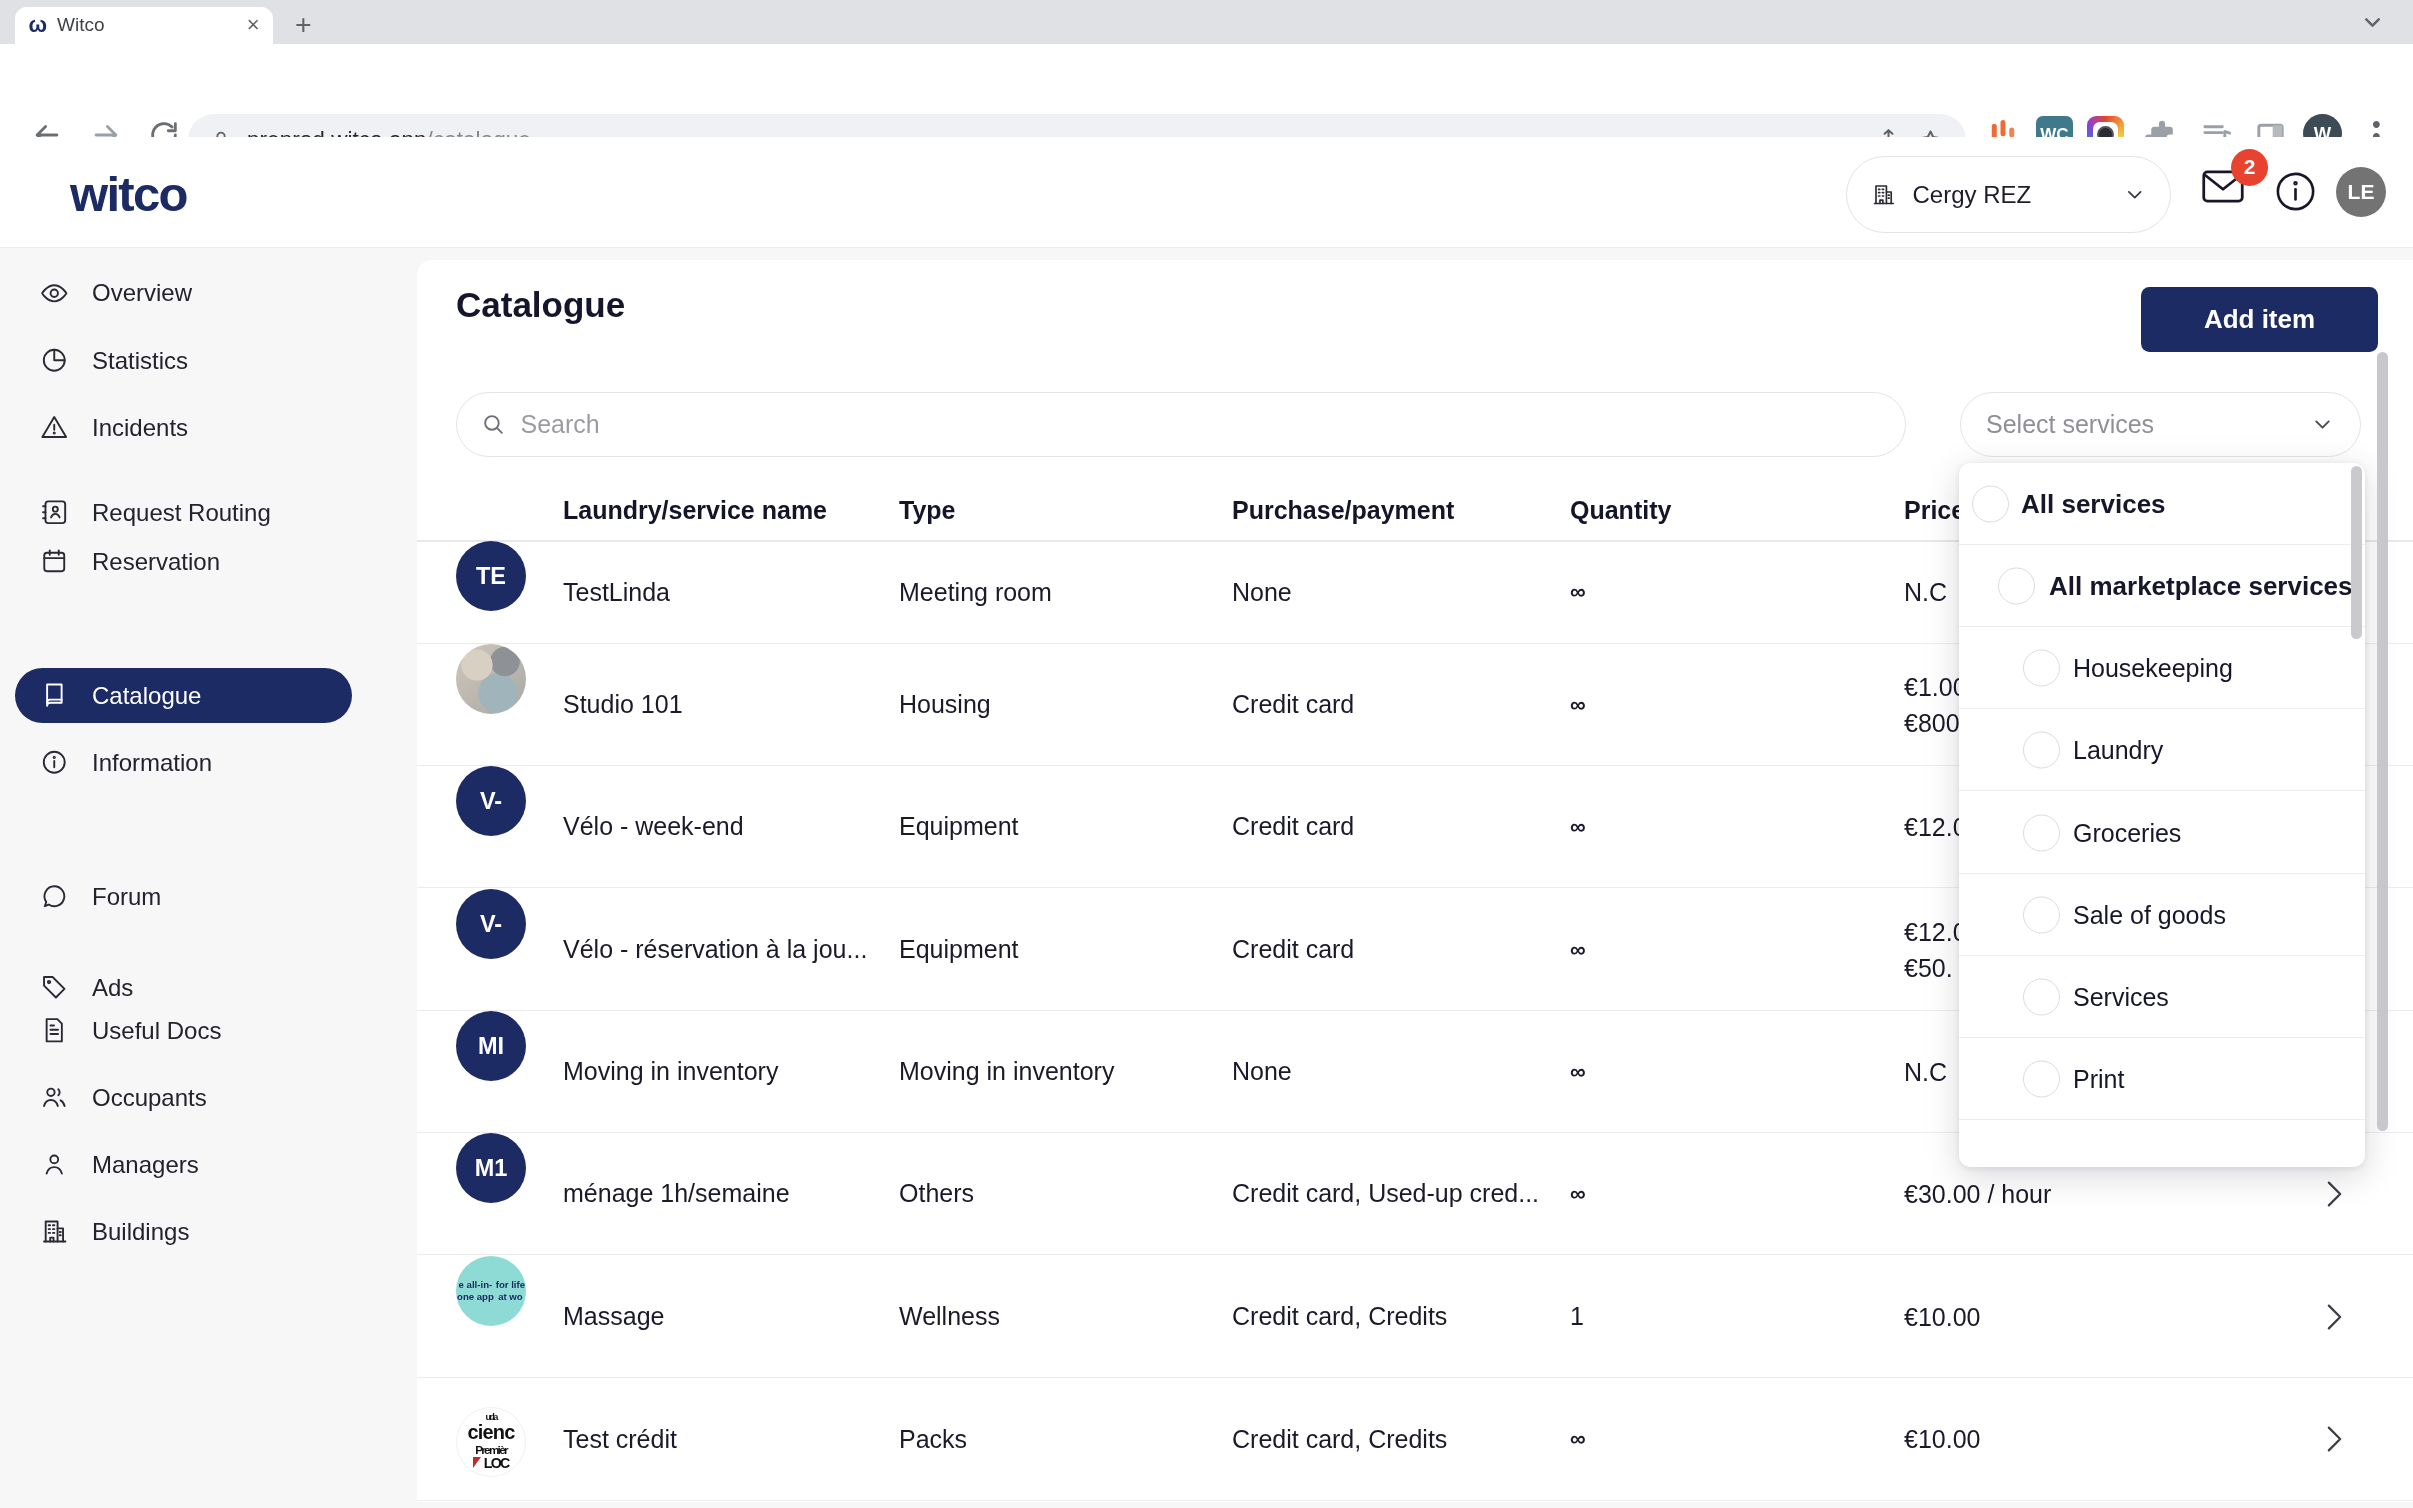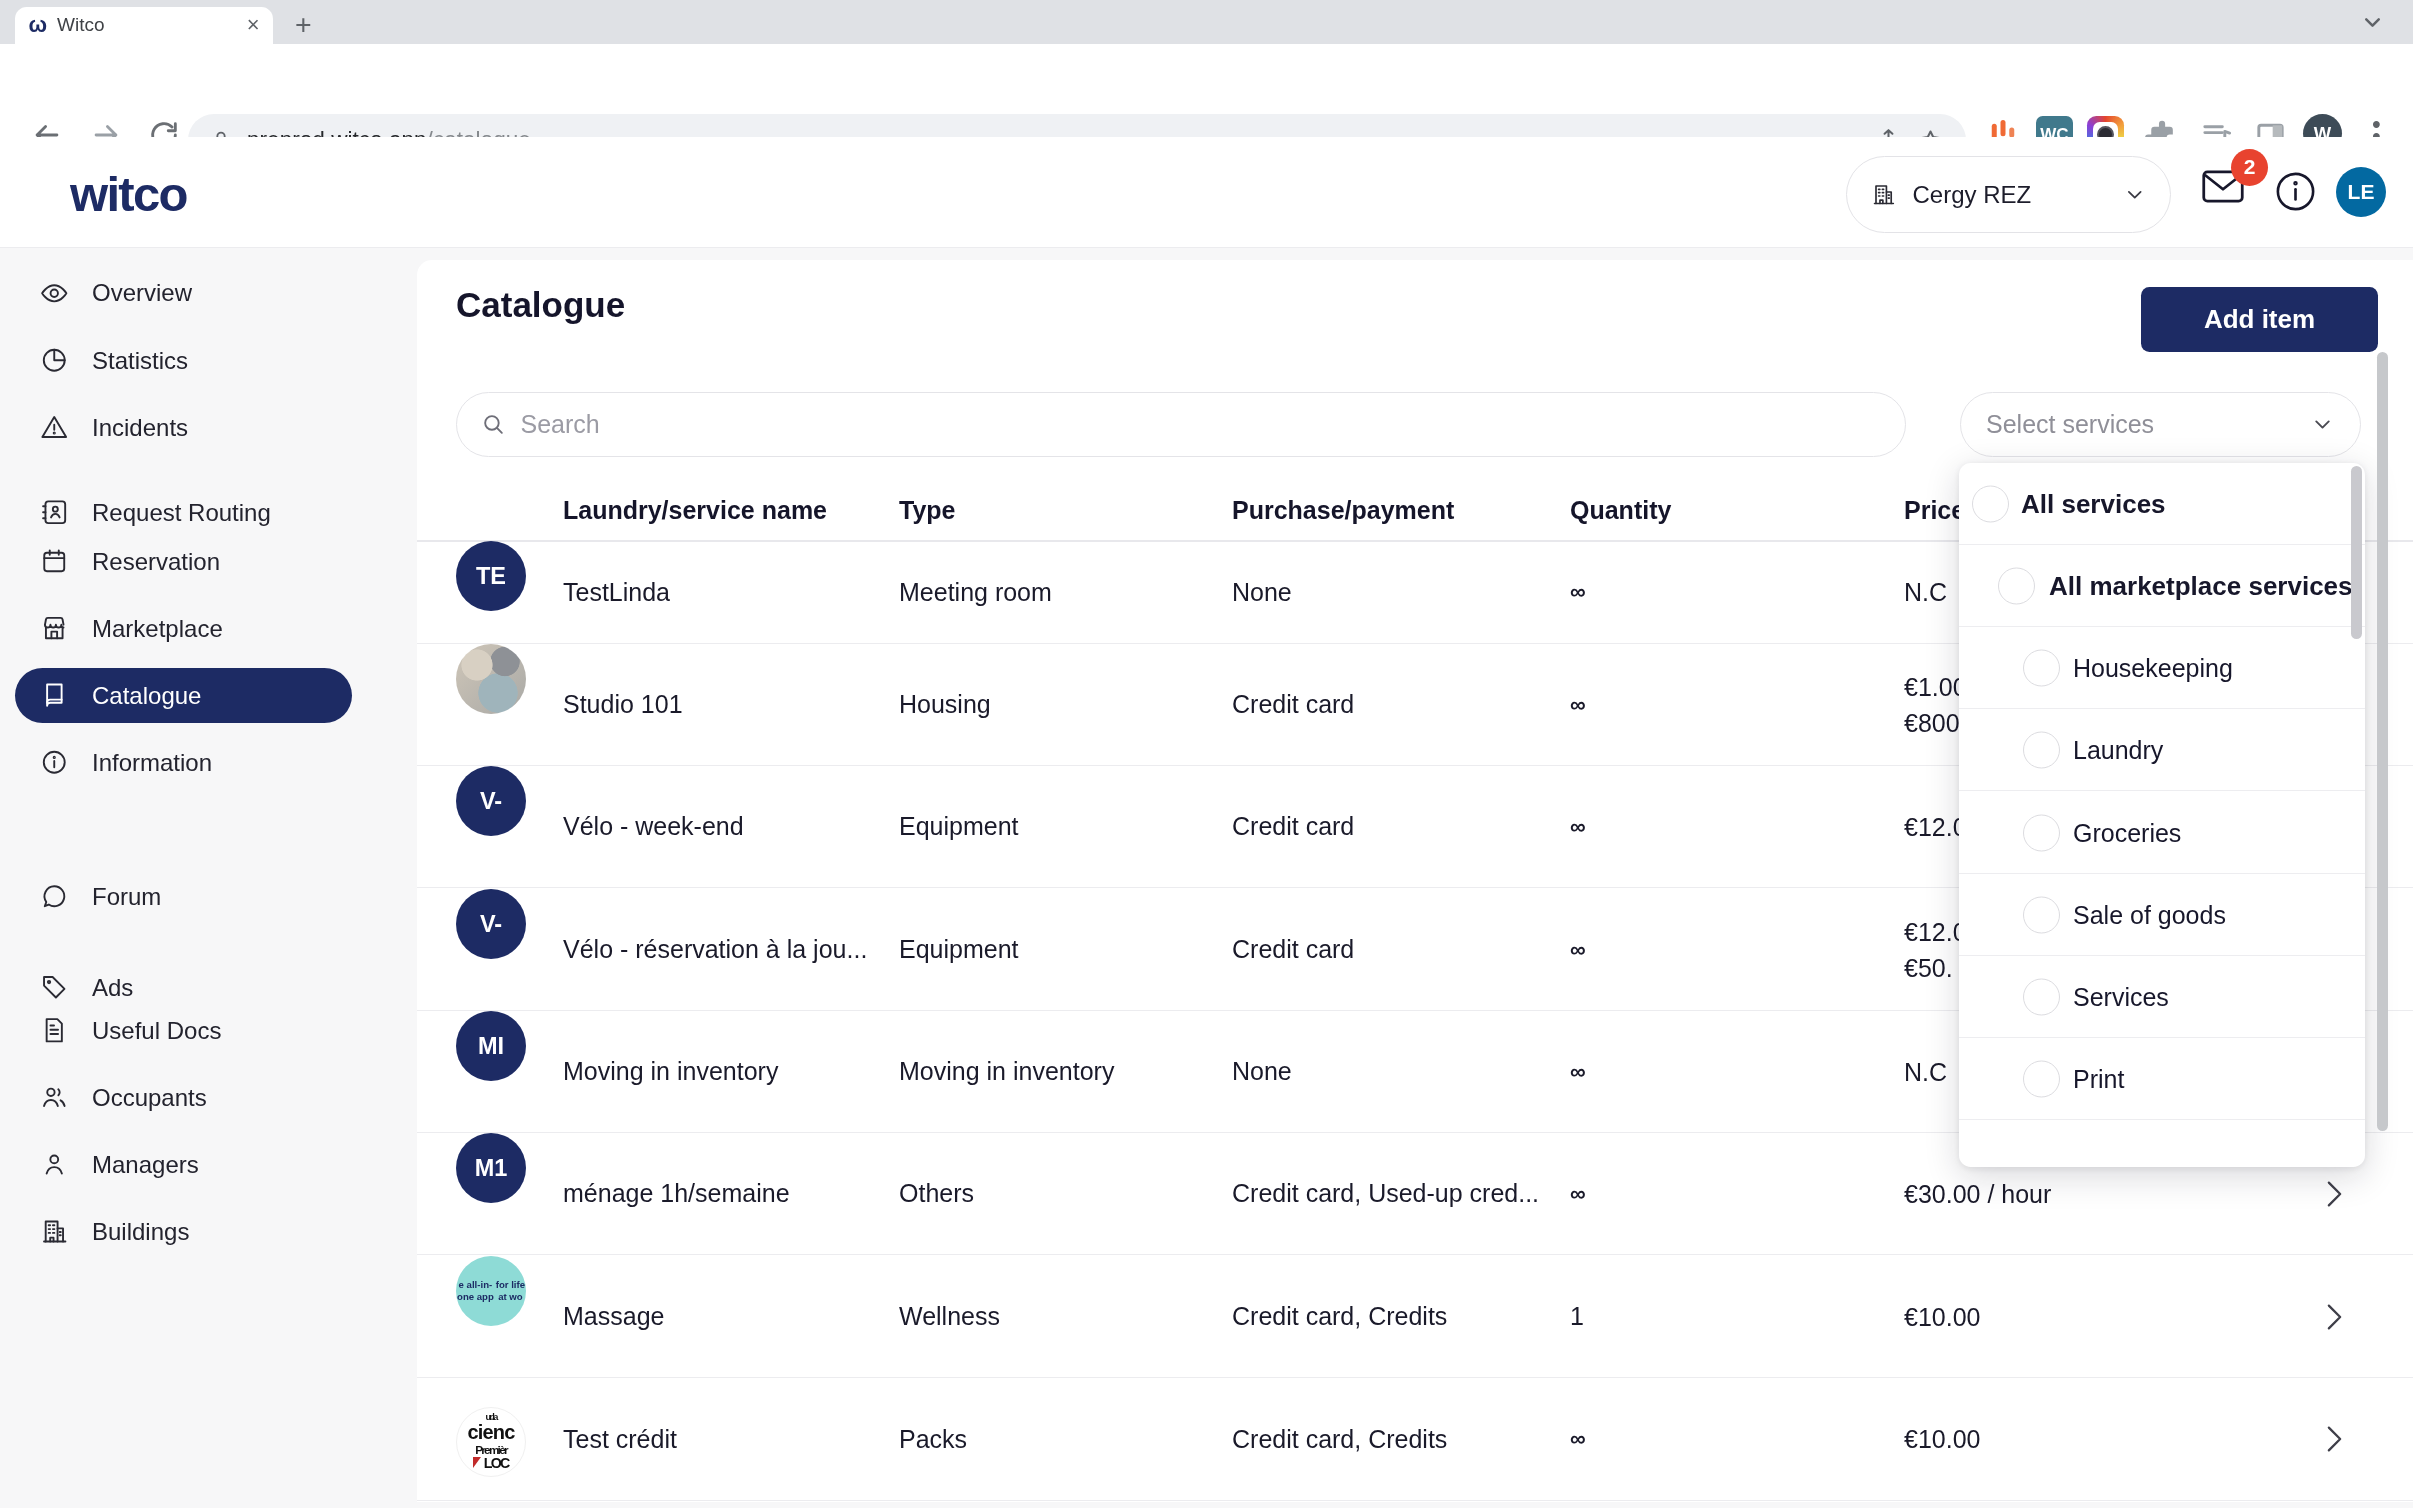--- a/index.html
+++ b/index.html
@@ -30,21 +30,21 @@
 
   
   .appheader { position:absolute; left:0; top:137px; width:2413px; height:111px; background:#fff; border-bottom:0.8px solid #ececef; }
   .logo { position:absolute; left:70px; top:28.5px; font-size:49px; font-weight:800; letter-spacing:-1.7px; color:#1d2b64; }
   .ws-pill { position:absolute; left:1846px; top:19px; width:325px; height:77px; border:1.3px solid #e3e3e7; border-radius:39px; display:flex; align-items:center; padding:0 23.5px; gap:17px; background:#fff; }
   .ws-label { font-size:24px; color:#1d1d2b; flex:1; }
   .icon-stroke { fill:none; stroke:currentColor; stroke-width:1.6; stroke-linecap:round; stroke-linejoin:round; }
   .mailwrap { position:absolute; left:2201px; top:30px; width:47px; height:47px; color:#17172b; }
   .badge { position:absolute; left:30px; top:-18.4px; width:37px; height:37px; border-radius:50%; background:#e8432f; color:#fff; font-size:21px; font-weight:700; display:flex; align-items:center; justify-content:center; }
   .helpbtn { position:absolute; left:2273px; top:32px; width:45px; height:45px; color:#17172b; }
-  .useravatar { position:absolute; left:2336px; top:30px; width:50px; height:50px; border-radius:50%; background:#0369a1; color:#fff; font-size:21px; font-weight:700; display:flex; align-items:center; justify-content:center; }
+  .useravatar { position:absolute; left:2336px; top:30px; width:50px; height:50px; border-radius:50%; background:#737373; color:#fff; font-size:21px; font-weight:700; display:flex; align-items:center; justify-content:center; }
 
   
   .sidebar { position:absolute; left:0; top:248px; width:417px; height:1260px; }
   .side-item { position:absolute; left:15px; width:337px; height:55px; border-radius:28px; display:flex; align-items:center; padding:0 0 0 25px; gap:23.5px; color:#23232e; font-size:24px; cursor:pointer; }
   .side-item .sicon { width:28.5px; height:28.5px; color:#2a2a33; flex:0 0 28.5px; }
   .side-item.active { background:#1d2b64; color:#fff; }
   .side-item.active .sicon { color:#fff; }
 
   
   .card { position:absolute; left:417px; top:260px; width:1996px; height:1242px; background:#fff; border-top-left-radius:15px; }
@@ -233,29 +233,20 @@
         </svg></span>
       <span>Request Routing</span>
     </div>
     <div class="side-item" style="top: 286px;">
       <span class="sicon"><svg viewBox="0 0 24 24" class="icon-stroke" width="28.5" height="28.5">
           <rect x="3.6" y="4.8" width="16.8" height="15.6" rx="2.2"></rect>
           <path d="M3.6 9.4h16.8M8.2 2.8v3.8M15.8 2.8v3.8"></path>
         </svg></span>
       <span>Reservation</span>
     </div>
-    <div class="side-item" style="top: 353px;">
-      <span class="sicon"><svg viewBox="0 0 24 24" class="icon-stroke" width="28.5" height="28.5">
-          <path d="M4.2 9 5 4.6c.15-.8.8-1.3 1.6-1.3h10.8c.8 0 1.45.5 1.6 1.3L19.8 9"></path>
-          <path d="M4.2 9c0 1.3 1 2.4 2.3 2.4S8.8 10.3 8.8 9c0 1.3 1 2.4 2.3 2.4s2.3-1.1 2.3-2.4c0 1.3 1 2.4 2.3 2.4S18 10.3 18 9c0 1.3.8 2.4 1.8 2.4"></path>
-          <path d="M5 11.4v9h14v-9"></path>
-          <path d="M9.6 20.4v-5.6h4.8v5.6"></path>
-        </svg></span>
-      <span>Marketplace</span>
-    </div>
     <div class="side-item active" style="top: 420px;">
       <span class="sicon"><svg viewBox="0 0 24 24" class="icon-stroke" width="28.5" height="28.5">
           <path d="M6 2.9h12.2v15.4H8.6A2.6 2.6 0 0 0 6 20.9Z"></path>
           <path d="M6 18.3a2.6 2.6 0 0 1 2.6-2.6h9.6"></path>
         </svg></span>
       <span>Catalogue</span>
     </div>
     <div class="side-item" style="top: 487px;">
       <span class="sicon"><svg viewBox="0 0 24 24" class="icon-stroke" width="28.5" height="28.5">
           <circle cx="12" cy="12" r="8.8"></circle>

